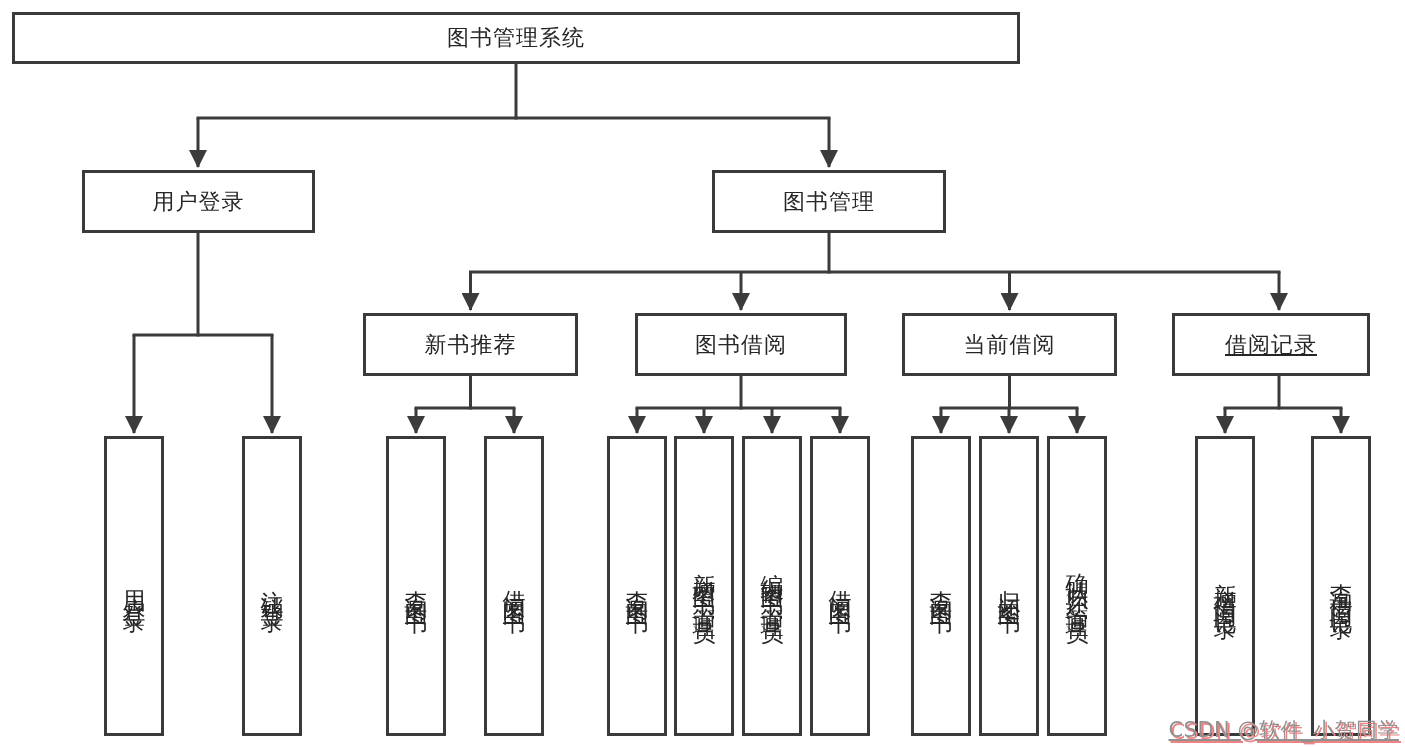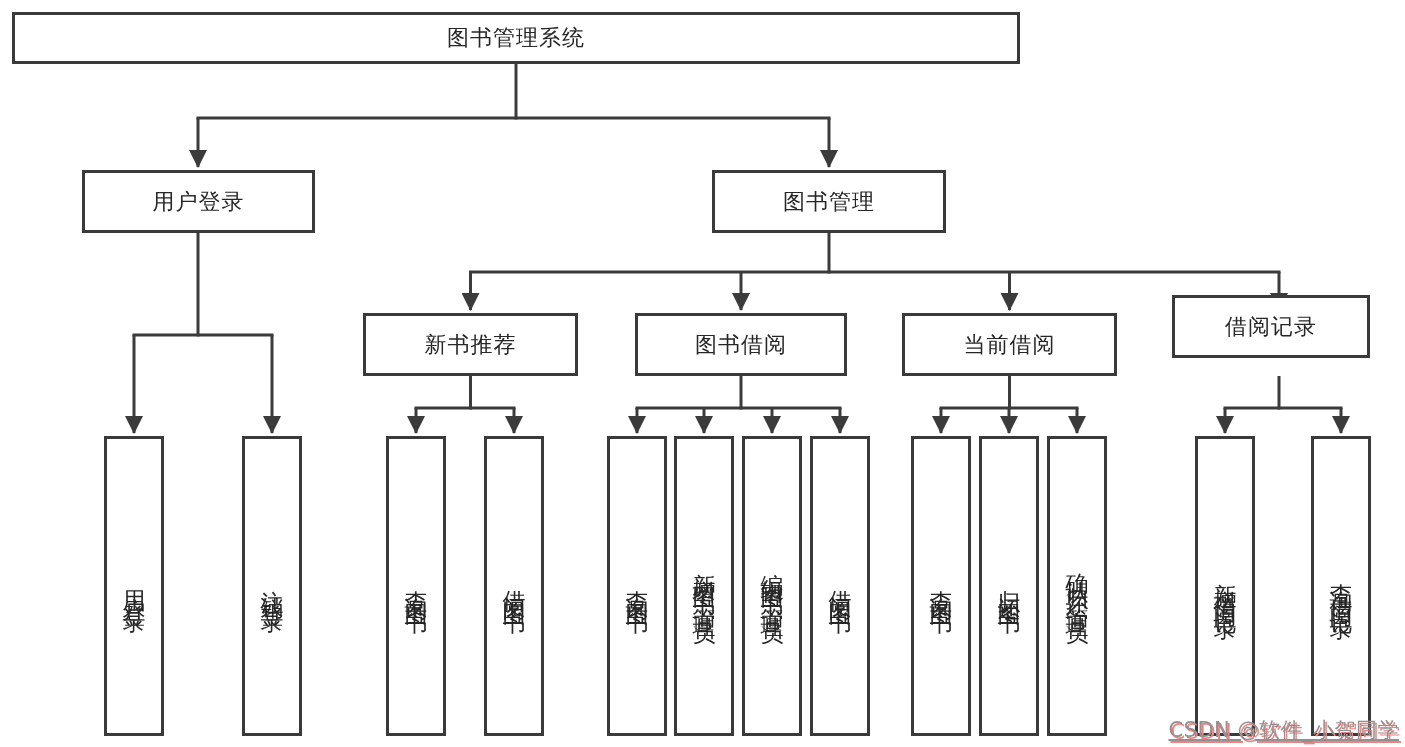--- a/index.html
+++ b/index.html
@@ -149,21 +149,21 @@
 
   <div class="box h" style="left:363px;top:313px;width:215px;height:63px;">
     <span>新书推荐</span>
   </div>
   <div class="box h" style="left:635px;top:313px;width:212px;height:63px;align-items:center;">
     <span>图书借阅</span>
   </div>
   <div class="box h" style="left:902px;top:313px;width:215px;height:63px;">
     <span>当前借阅</span>
   </div>
-  <div class="box h" style="left:1172px;top:295px;width:198px;height:63px;">
+  <div class="box h" style="left:1172px;top:313px;width:198px;height:63px;text-decoration:underline;">
     <span>借阅记录</span>
   </div>
 
   <div class="box v" style="left:104px;top:436px;width:60px;height:300px;">
     <span>用户登录</span>
   </div>
   <div class="box v" style="left:242px;top:436px;width:60px;height:300px;">
     <span>注销登录</span>
   </div>
 

